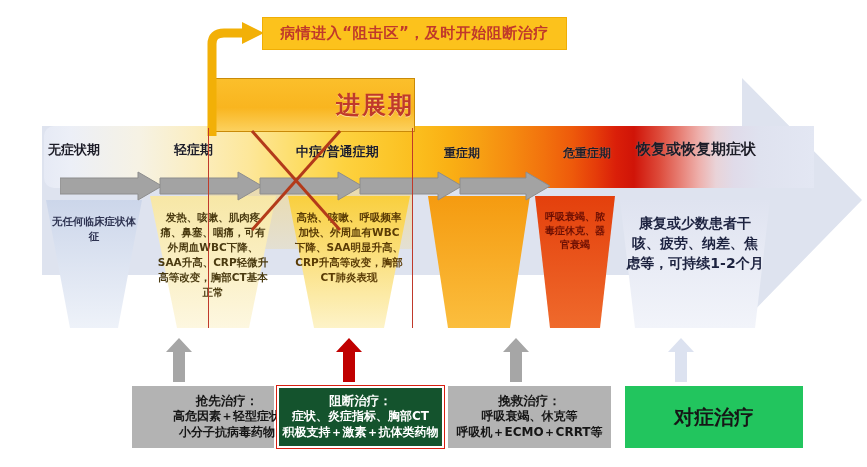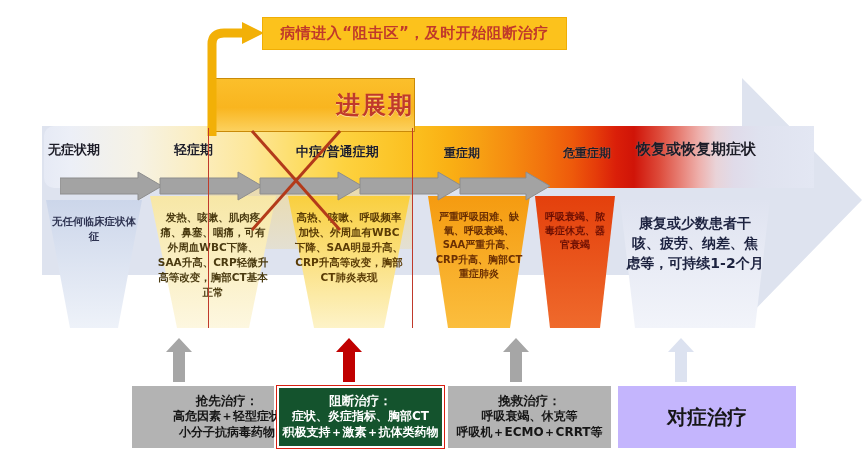--- a/index.html
+++ b/index.html
@@ -88,21 +88,21 @@
   
   .tbox{
     position:absolute;top:386px;height:62px;z-index:6;
     display:flex;flex-direction:column;align-items:center;justify-content:center;
     font-weight:bold;line-height:1.32;text-align:center;box-sizing:border-box;
   }
   .tbox .l{display:block;white-space:nowrap;}
   .tbox-grey{background:#b3b3b3;color:#161616;}
   .tbox-red{background:#14532d;color:#ffffff;border:2px solid #ffffff;
             box-shadow:0 0 0 1px #d81f12;}
-  .tbox-light{background:#c4b5fd;color:#161616;}
+  .tbox-light{background:#22c55e;color:#161616;margin-left:7px;}
 </style>
 </head>
 <body>
 
 <div id="stage">
 
   <svg class="bg-arrow" viewBox="0 0 820 245" preserveAspectRatio="none">
     <polygon points="0,48 700,48 700,0 820,122 700,245 700,197 0,197" fill="#dee3ef"></polygon>
   </svg>
 
@@ -152,21 +152,20 @@
       <div class="funnel" style="left: 428px; top: 196px; width: 102px; height: 132px;">
         <svg width="102" height="132" viewBox="0 0 102 132" style="position: absolute; left: 0px; top: 0px;">
           <defs>
             <linearGradient id="fg3" x1="0" y1="0" x2="0" y2="1">
               <stop offset="0%" stop-color="#f59b10"></stop>
               <stop offset="100%" stop-color="#fbbe3e"></stop>
             </linearGradient>
           </defs>
           <polygon points="0,0 102,0 82,132 20,132" fill="url(#fg3)"></polygon>
         </svg>
-        <div class="txt" style="font-size: 10px; color: rgb(107, 47, 3);">严重呼吸困难、缺氧、呼吸衰竭、SAA严重升高、CRP升高、胸部CT重症肺炎</div>
       </div>
       <div class="funnel" style="left: 535px; top: 196px; width: 80px; height: 132px;">
         <svg width="80" height="132" viewBox="0 0 80 132" style="position: absolute; left: 0px; top: 0px;">
           <defs>
             <linearGradient id="fg4" x1="0" y1="0" x2="0" y2="1">
               <stop offset="0%" stop-color="#e4400c"></stop>
               <stop offset="100%" stop-color="#ef6a2c"></stop>
             </linearGradient>
           </defs>
           <polygon points="0,0 80,0 65,132 15,132" fill="url(#fg4)"></polygon>

